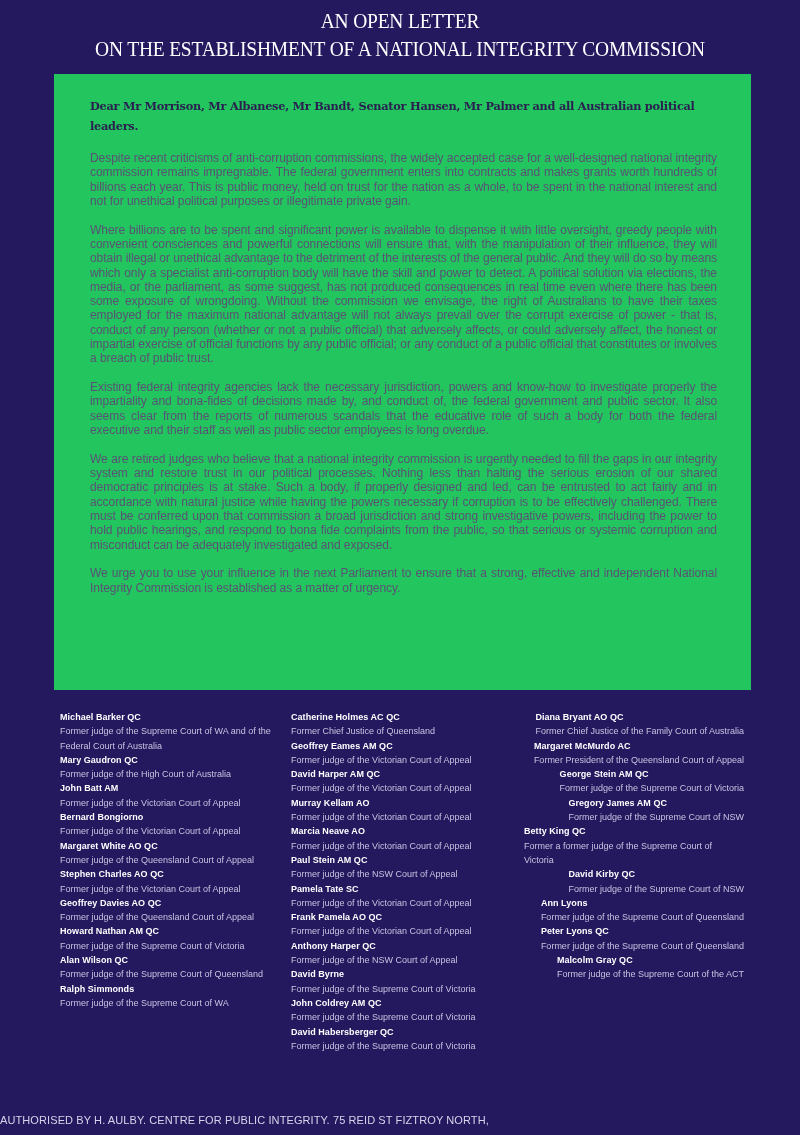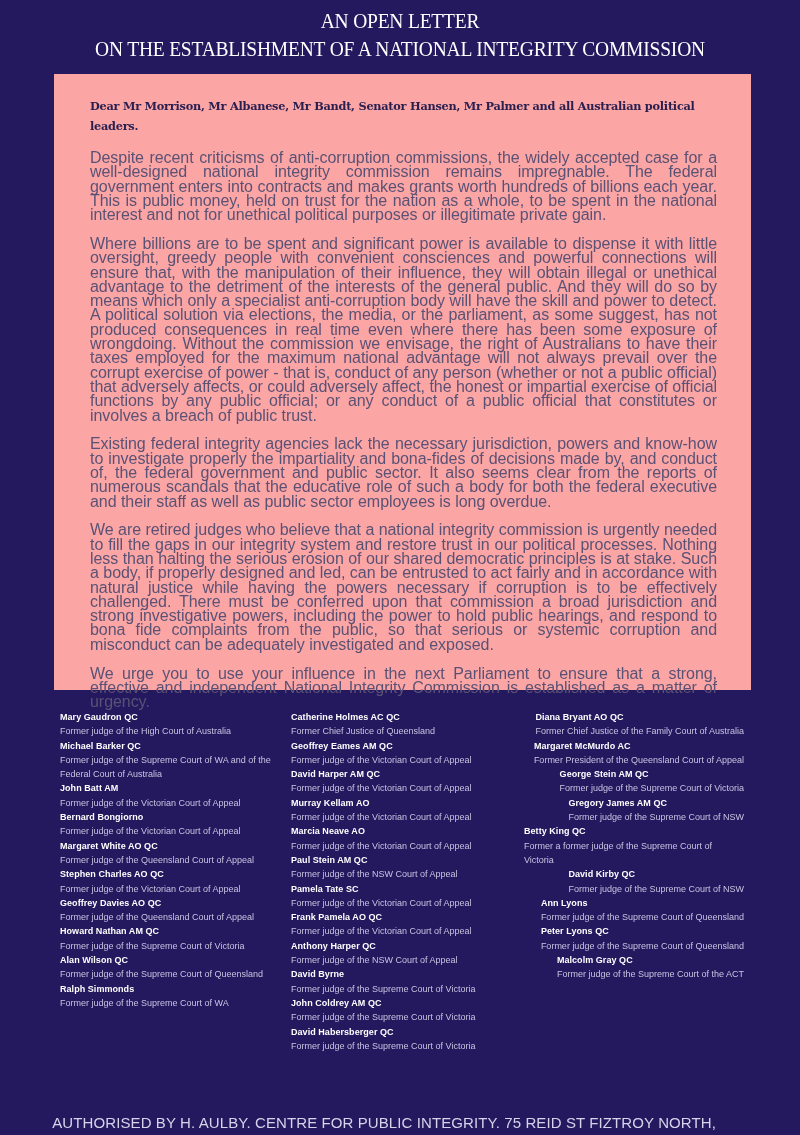--- a/index.html
+++ b/index.html
@@ -19,35 +19,35 @@
     font-size: 19.5px;
     line-height: 27px;
     letter-spacing: -0.2px;
     transform: scaleY(1.06);
   }
   .title div { white-space: nowrap; }
   .letter {
     position: absolute;
     left: 54px; top: 74px;
     width: 697px; height: 616px;
-    background: #fca5a5;
+    background: #22c55e;
     padding: 22px 34px 0 36px;
   }
   .salutation {
     font-family: "DejaVu Serif", serif;
     font-weight: bold;
     font-size: 11.3px;
     line-height: 20px;
     color: #2a2050;
     letter-spacing: -0.25px;
     margin-bottom: 15px;
   }
   .para {
     font-family: "Liberation Sans", sans-serif;
-    font-size: 16px;
+    font-size: 12px;
     line-height: 14.3px;
     color: #5a5275;
     text-align: justify;
     margin-bottom: 14.5px;
     letter-spacing: -0.05px;
   }
   .signatories {
     position: absolute;
     left: 60px; top: 710px;
     width: 700px;
@@ -68,23 +68,23 @@
   }
   .sig-role {
     font-family: "Liberation Sans", sans-serif;
     font-size: 9px;
     line-height: 14.3px;
     color: #c9c3e0;
   }
   .footer {
     position: absolute;
     left: 0; top: 1114px; width: 716px;
-    text-align: right;
+    text-align: left;
     color: #d8d3ea;
-    font-size: 15px;
+    font-size: 11px;
     letter-spacing: 0.1px;
     white-space: nowrap;
   }
 </style>
 </head>
 <body>
 
 <div class="title">
   <div>AN OPEN LETTER</div>
   <div>ON THE ESTABLISHMENT OF A NATIONAL INTEGRITY COMMISSION</div>
@@ -95,28 +95,28 @@
   <p class="para">Despite recent criticisms of anti-corruption commissions, the widely accepted case for a well-designed national integrity commission remains impregnable. The federal government enters into contracts and makes grants worth hundreds of billions each year.  This is public money, held on trust for the nation as a whole, to be spent in the national interest and not for unethical political purposes or illegitimate private gain.</p>
   <p class="para">Where billions are to be spent and significant power is available to dispense it with little oversight, greedy people with convenient consciences and powerful connections will ensure that, with the manipulation of their influence, they will obtain illegal or unethical advantage to the detriment of the interests of the general public. And they will do so by means which only a specialist anti-corruption body will have the skill and power to detect. A political solution via elections, the media, or the parliament, as some suggest, has not produced consequences in real time even where there has been some exposure of wrongdoing. Without the commission we envisage, the right of Australians to have their taxes employed for the maximum national advantage will not always prevail over the corrupt exercise of power - that is, conduct of any person (whether or not a public official) that adversely affects, or could adversely affect, the honest or impartial exercise of official functions by any public official; or any conduct of a public official that constitutes or involves a breach of public trust.</p>
   <p class="para">Existing federal integrity agencies lack the necessary jurisdiction, powers and know-how to investigate properly the impartiality and bona-fides of decisions made by, and conduct of, the federal government and public sector. It also seems clear from the reports of numerous scandals that the educative role of such a body for both the federal executive and their staff as well as public sector employees is long overdue.</p>
   <p class="para">We are retired judges who believe that a national integrity commission is urgently needed to fill the gaps in our integrity system and restore trust in our political processes. Nothing less than halting the serious erosion of our shared democratic principles is at stake. Such a body, if properly designed and led, can be entrusted to act fairly and in accordance with natural justice while having the powers necessary if corruption is to be effectively challenged.  There must be conferred upon that commission a broad jurisdiction and strong investigative powers, including the power to hold public hearings, and respond to bona fide complaints from the public, so that serious or systemic corruption and misconduct can be adequately investigated and exposed.</p>
   <p class="para">We urge you to use your influence in the next Parliament to ensure that a strong, effective and independent National Integrity Commission is established as a matter of urgency.</p>
 </div>
 
 <div class="signatories">
   <div class="col col1">
       <div class="sig">
+        <div class="sig-name">Michael Barker QC</div>
+        <div class="sig-role">Former judge of the Supreme Court of WA and of the Federal Court of Australia</div>
+      </div>
+      <div class="sig">
         <div class="sig-name">Mary Gaudron QC</div>
         <div class="sig-role">Former judge of the High Court of Australia</div>
       </div>
       <div class="sig">
-        <div class="sig-name">Michael Barker QC</div>
-        <div class="sig-role">Former judge of the Supreme Court of WA and of the Federal Court of Australia</div>
-      </div>
-      <div class="sig">
         <div class="sig-name">John Batt AM</div>
         <div class="sig-role">Former judge of the Victorian Court of Appeal</div>
       </div>
       <div class="sig">
         <div class="sig-name">Bernard Bongiorno</div>
         <div class="sig-role">Former judge of the Victorian Court of Appeal</div>
       </div>
       <div class="sig">
         <div class="sig-name">Margaret White AO QC</div>
         <div class="sig-role">Former judge of the Queensland Court of Appeal</div>

